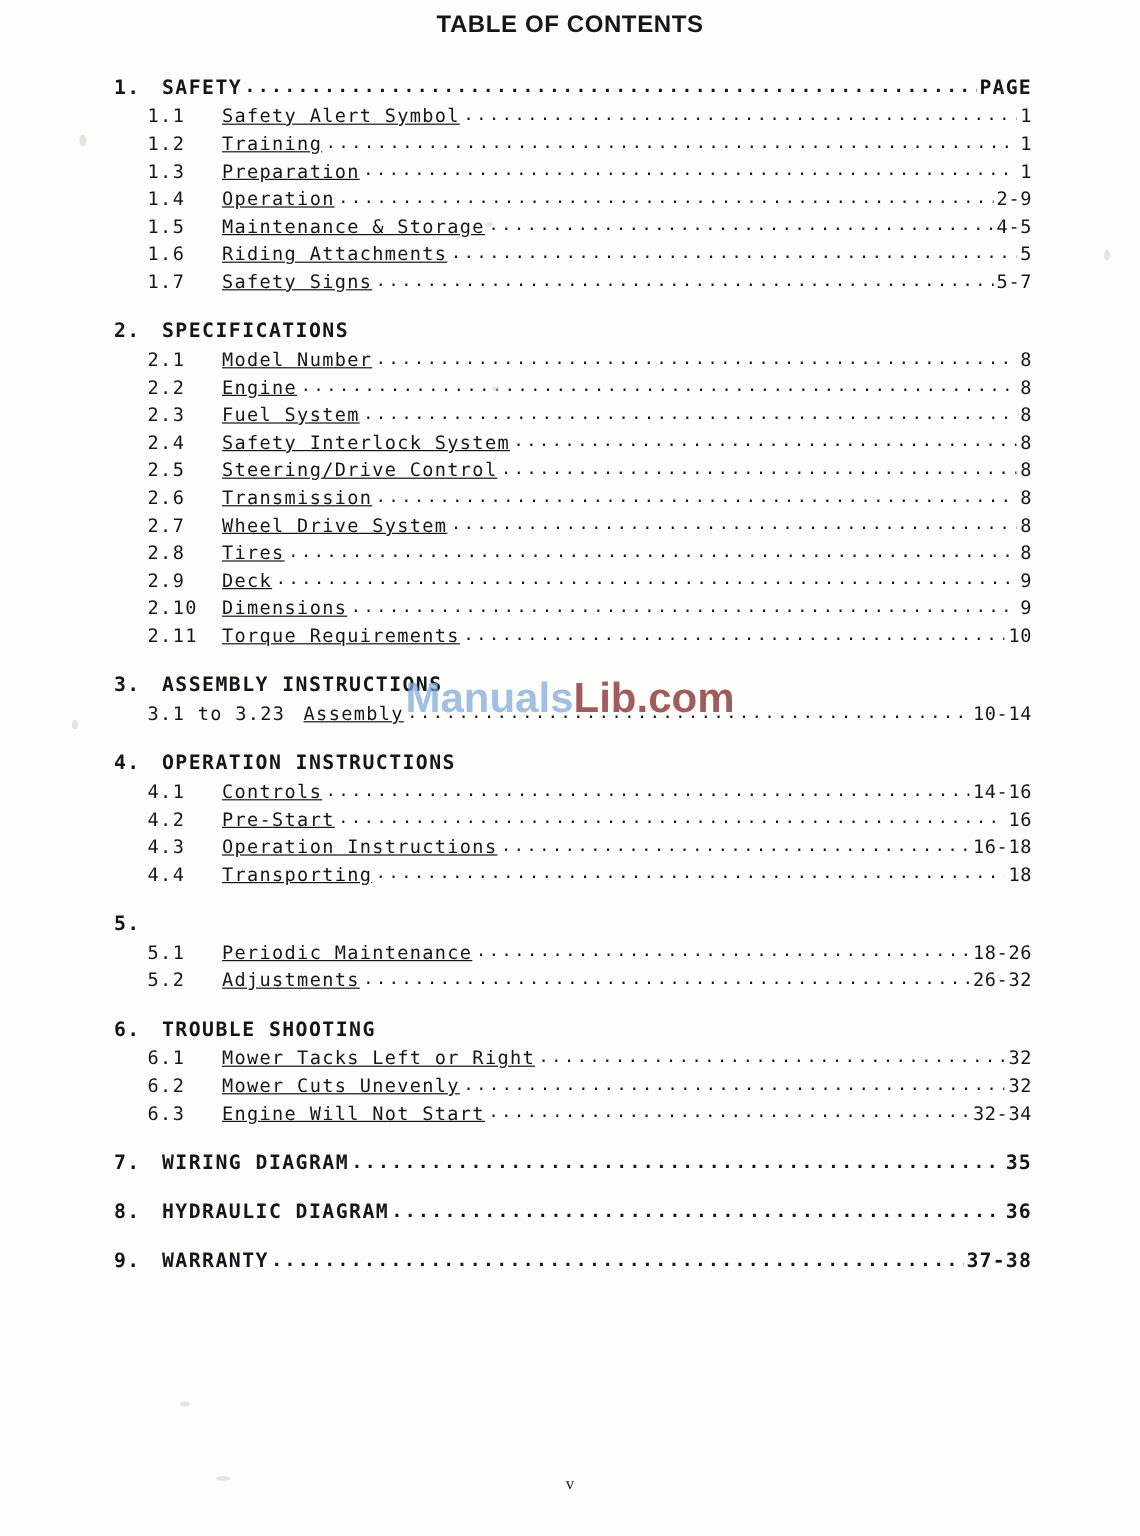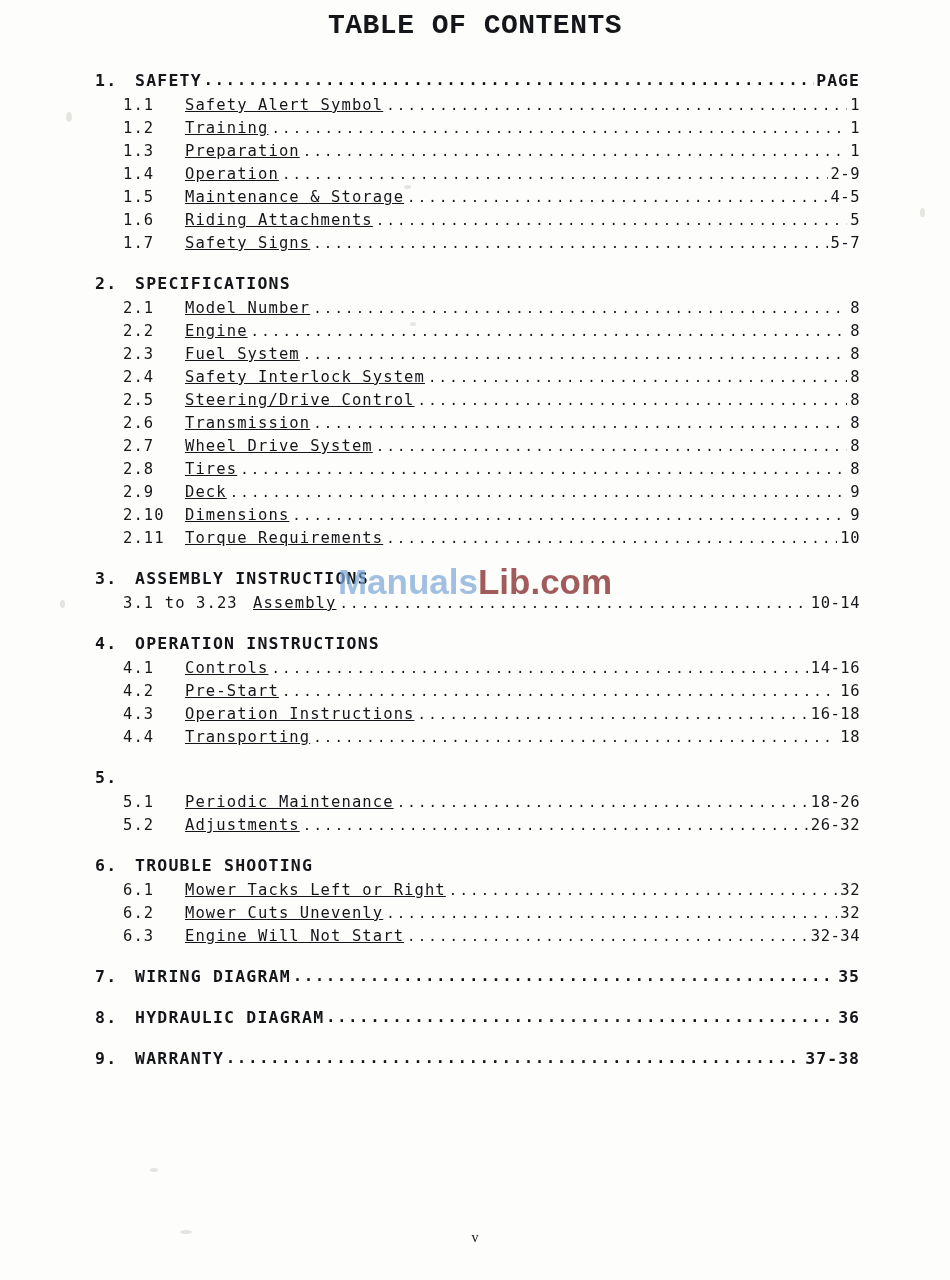--- a/index.html
+++ b/index.html
@@ -11,23 +11,23 @@
     position: relative;
     width: 950px;
     height: 1280px;
     background: #fdfdfb;
     overflow: hidden;
     font-family: "DejaVu Sans Mono", monospace;
     color: #15161a;
   }
   .page-title {
     text-align: center;
-    font-family: Liberation Mono, monospace;
+    font-family: Liberation Sans, sans-serif;
     font-weight: bold;
-    font-size: 28px;
+    font-size: 20px;
     letter-spacing: 0.5px;
     padding-top: 10px;
     margin: 0 0 30px 0;
   }
   .toc {
     padding: 0 90px 0 95px;
   }
   
   .chapter {
     display: flex;
@@ -59,21 +59,21 @@
   .chapter .pg {
     flex: 0 0 auto;
     text-align: right;
     letter-spacing: 1px;
   }
   .chapter.no-dots .dots { visibility: hidden; }
 
   
   .entry {
     display: flex;
-    align-items: flex-end;
+    align-items: center;
     font-size: 15.5px;
     letter-spacing: 1.1px;
     margin: 0 0 5px 0;
     padding-left: 28px;
   }
   .entry .num {
     flex: 0 0 62px;
   }
   .entry .label {
     white-space: nowrap;

